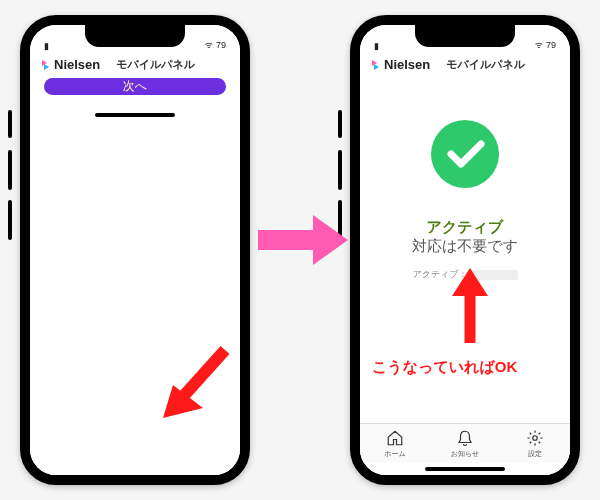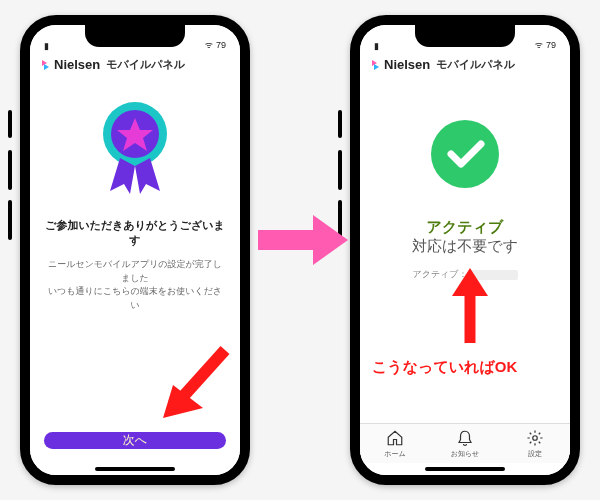--- a/index.html
+++ b/index.html
@@ -64,21 +64,21 @@
     display: flex;
     align-items: center;
     gap: 6px;
     padding: 4px 10px 6px 10px;
   }
   .logo {
     display: flex; align-items: center; gap: 2px;
     font-weight: 700; font-size: 13px; color: #222;
   }
   .logo-mark svg { display: block; }
-  .app-title { font-size: 11px; color: #333; font-weight: 600; }
+  .app-title { font-size: 11px; color: #333; font-weight: 600; margin-left: 10px; }
 
   .content {
     flex: 1;
     display: flex;
     flex-direction: column;
     align-items: center;
     padding: 10px 14px;
     text-align: center;
   }
   .badge-wrap { margin-top: 8px; margin-bottom: 18px; }
@@ -182,36 +182,20 @@
         <span class="logo-mark">
           <svg width="12" height="12" viewBox="0 0 12 12">
               <polygon points="2,1 7,4 2,7" fill="#ff5bb0"></polygon>
               <polygon points="4,5 9,8 4,11" fill="#2fb0ff"></polygon>
             </svg>
         </span>
         <span>Nielsen</span>
       </span>
       <span class="app-title">モバイルパネル</span>
     </div>
-    <div class="content">
-      <div class="badge-wrap">
-        <svg width="90" height="100" viewBox="0 0 90 100">
-          <circle cx="45" cy="38" r="32" fill="#1cc6c6"></circle>
-          <circle cx="45" cy="38" r="24" fill="#6b2fe0"></circle>
-          <polygon points="45,22 50,34 63,34 53,42 57,55 45,47 33,55 37,42 27,34 40,34" fill="#e63bd6"></polygon>
-          <polygon points="30,62 20,95 34,88 40,98 45,70" fill="#6b2fe0"></polygon>
-          <polygon points="60,62 70,95 56,88 50,98 45,70" fill="#6b2fe0"></polygon>
-        </svg>
-      </div>
-      <div class="thanks-title">ご参加いただきありがとうございます</div>
-      <div class="thanks-desc">
-        <div>ニールセンモバイルアプリの設定が完了しました</div>
-        <div>いつも通りにこちらの端末をお使いください</div>
-      </div>
-    </div>
     <div class="footer-btn">次へ</div>
     <div class="home-ind">
         <div></div>
       </div>
   </div>
 </div>
 
 <div class="side-btn sb-l1" style="left:338px"></div>
 <div class="side-btn sb-l2" style="left:338px"></div>
 <div class="side-btn sb-l3" style="left:338px"></div>

